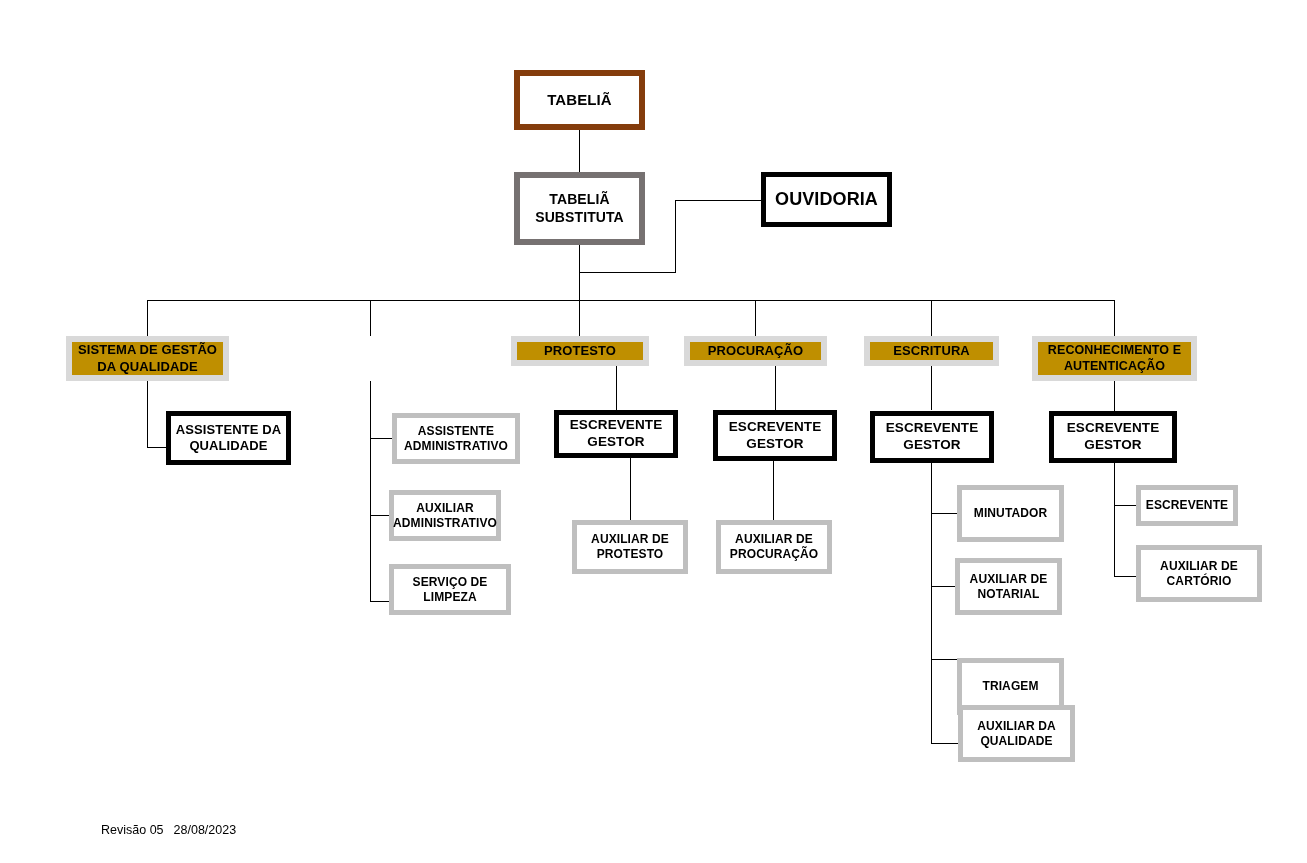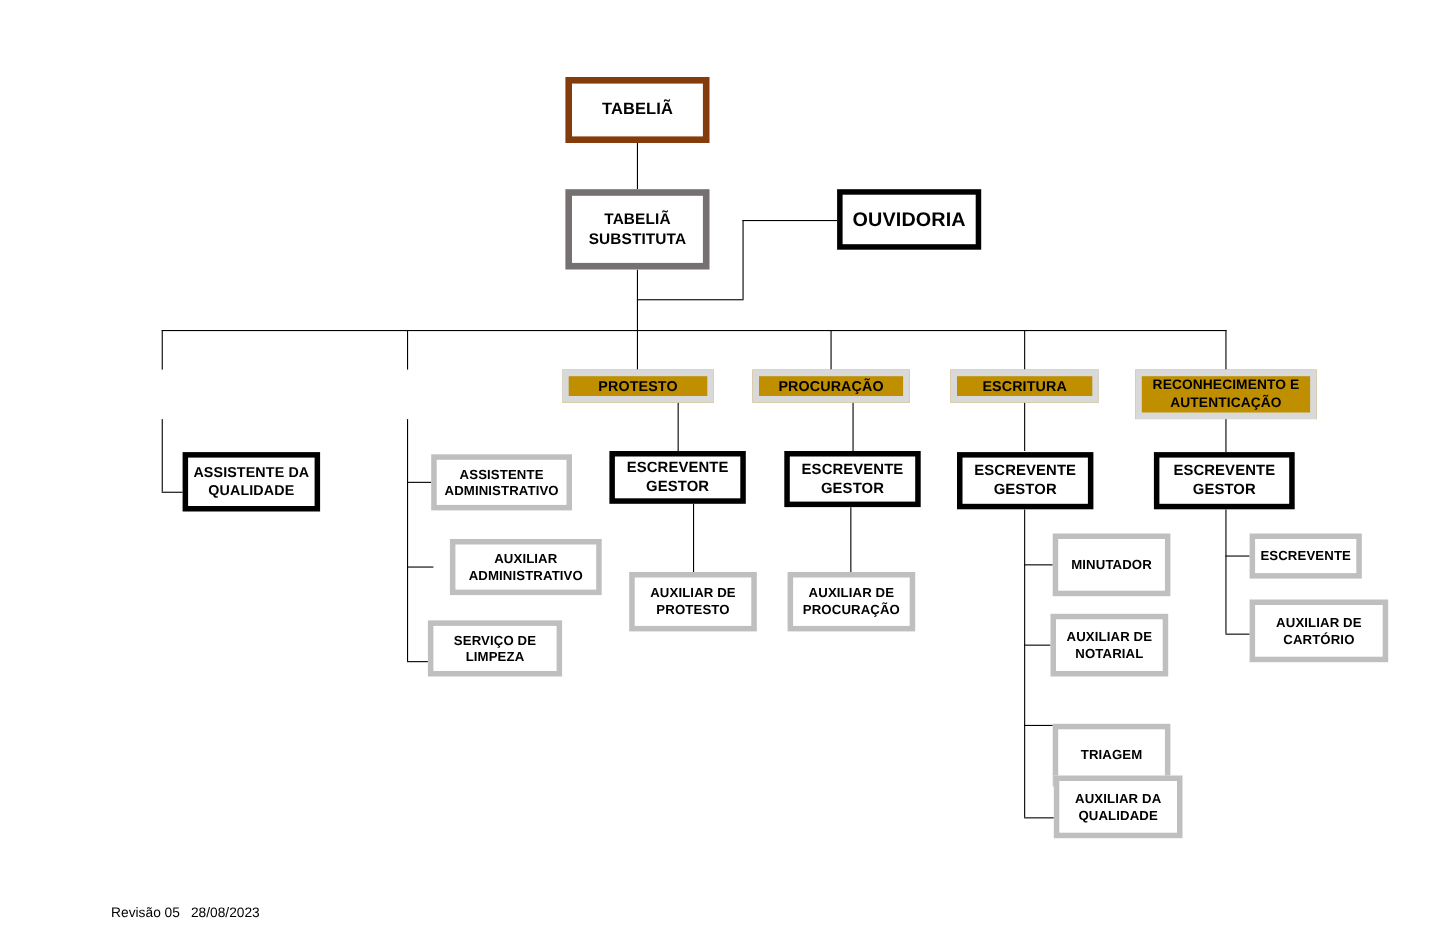--- a/index.html
+++ b/index.html
@@ -145,38 +145,40 @@
   <div class="line h" style="left:1114px; top:505px; width:24px;"></div>
   <div class="line h" style="left:1114px; top:576px; width:24px;"></div>
 
   <div class="node top" style="left:514px; top:70px; width:131px; height:60px; white-space:pre-line;">TABELIÃ</div>
 
   <div class="node deputy" style="left:514px; top:172px; width:131px; height:73px; white-space:pre-line;">TABELIÃ
 SUBSTITUTA</div>
 
   <div class="node black-thick" style="left:761px; top:172px; width:131px; height:55px; white-space:pre-line;">OUVIDORIA</div>
 
+  <div class="node dept" style="left:66px; top:336px; width:163px; height:45px; white-space:pre-line;">SISTEMA DE GESTÃO
+DA QUALIDADE</div>
 
 
   <div class="node dept" style="left:511px; top:336px; width:138px; height:30px; white-space:pre-line;">PROTESTO</div>
 
   <div class="node dept" style="left:684px; top:336px; width:143px; height:30px; white-space:pre-line;">PROCURAÇÃO</div>
 
   <div class="node dept" style="left:864px; top:336px; width:135px; height:30px; white-space:pre-line;">ESCRITURA</div>
 
   <div class="node dept small" style="left:1032px; top:336px; width:165px; height:45px; white-space:pre-line;">RECONHECIMENTO E
 AUTENTICAÇÃO</div>
 
   <div class="node black-thick" style="left:166px; top:411px; width:125px; height:54px; font-size:13px; white-space:pre-line;">ASSISTENTE DA
 QUALIDADE</div>
 
   <div class="node staff" style="left:392px; top:413px; width:128px; height:51px; white-space:pre-line;">ASSISTENTE
 ADMINISTRATIVO</div>
 
-  <div class="node staff" style="left:409px; top:490px; width:138px; height:51px; white-space:pre-line;">AUXILIAR
+  <div class="node staff" style="left:389px; top:490px; width:112px; height:51px; white-space:pre-line;">AUXILIAR
 ADMINISTRATIVO</div>
 
   <div class="node staff" style="left:389px; top:564px; width:122px; height:51px; white-space:pre-line;">SERVIÇO DE
 LIMPEZA</div>
 
   <div class="node manager" style="left:554px; top:410px; width:124px; height:48px; white-space:pre-line;">ESCREVENTE
 GESTOR</div>
 
   <div class="node manager" style="left:713px; top:410px; width:124px; height:51px; white-space:pre-line;">ESCREVENTE
 GESTOR</div>

